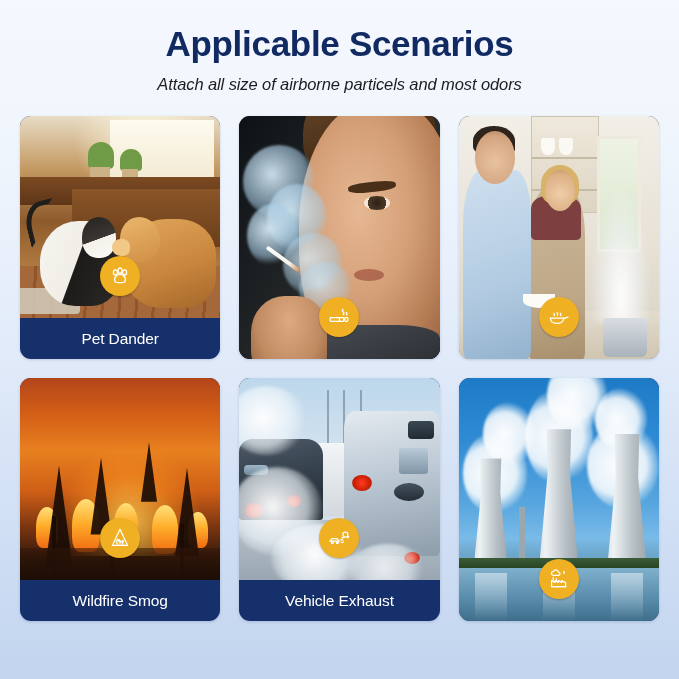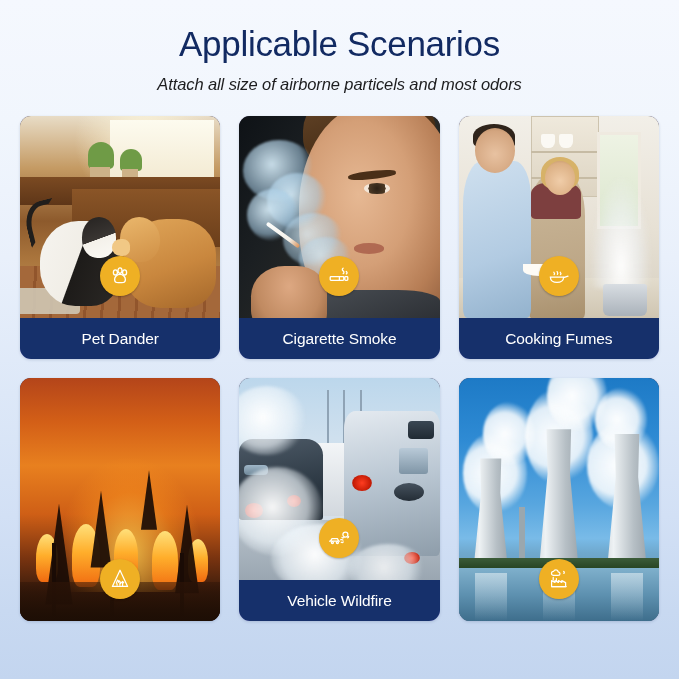--- a/index.html
+++ b/index.html
@@ -30,21 +30,21 @@
     padding: 0 20px;
   }
 
   
   .header {
     text-align: center;
     padding-top: 24px;
   }
   .title {
     font-size: 35px;
-    font-weight: normal;
+    font-weight: bold;
     color: #122a62;
     letter-spacing: -0.3px;
     line-height: 1.12;
   }
   .subtitle {
     font-size: 16.5px;
     color: #1d1d1f;
     margin-top: 12px;
     letter-spacing: -0.1px;
     font-style: italic;
@@ -523,21 +523,20 @@
         <div class="badge">
           <svg width="24" height="24" viewBox="0 0 24 24" fill="none" stroke="#ffffff" stroke-width="1.3" stroke-linecap="round">
             <rect x="3.2" y="12.6" width="13.6" height="3.8" rx="0.8"></rect>
             <line x1="12.4" y1="12.6" x2="12.4" y2="16.4"></line>
             <rect x="17.8" y="12.6" width="3.0" height="3.8" rx="0.8"></rect>
             <path d="M16.2 9.6c1.4-0.9 0.6-2.2-0.2-2.9-0.8-0.7-1.0-1.7 0.1-2.5"></path>
             <path d="M19.4 9.9c1.2-0.8 0.6-1.9-0.1-2.5"></path>
           </svg>
         </div>
       </div>
-      <div class="card-footer">Cigarette Smoke</div>
     </div>
 
     <div class="card">
       <div class="card-photo">
         <div class="scene s-kitchen">
           <div class="upper-cab"></div>
           <div class="shelf-line sl1"></div>
           <div class="shelf-line sl2"></div>
           <div class="cup c1"></div>
           <div class="cup c2"></div>
@@ -557,21 +556,20 @@
         <div class="badge">
           <svg width="24" height="24" viewBox="0 0 24 24" fill="none" stroke="#ffffff" stroke-width="1.3" stroke-linecap="round">
             <path d="M3.4 13.2h13.2c0 3.0-2.6 5.2-6.6 5.2s-6.6-2.2-6.6-5.2z"></path>
             <path d="M16.6 13.6l4.4-1.4"></path>
             <path d="M7.2 10.6c0.9-0.8 0.2-1.7-0.3-2.3"></path>
             <path d="M10.4 10.2c0.9-0.9 0.2-1.9-0.3-2.6"></path>
             <path d="M13.6 10.6c0.9-0.8 0.2-1.7-0.3-2.3"></path>
           </svg>
         </div>
       </div>
-      <div class="card-footer">Cooking Fumes</div>
     </div>
 
     <div class="card">
       <div class="card-photo">
         <div class="scene s-fire">
           <div class="glow"></div>
           <div class="flame f1"></div>
           <div class="flame f2"></div>
           <div class="flame f3"></div>
           <div class="flame f4"></div>
@@ -587,20 +585,21 @@
         </div>
         <div class="badge">
           <svg width="24" height="24" viewBox="0 0 24 24" fill="none" stroke="#ffffff" stroke-width="1.25" stroke-linecap="round" stroke-linejoin="round">
             <path d="M12 3.2 L19.6 19.4 H4.4 Z"></path>
             <path d="M8.4 16.2c0-1.3 1.1-2.1 1.1-3.2 0.9 0.6 1.2 1.5 1.0 2.3 0.5-0.3 0.7-0.9 0.6-1.5 1.0 0.8 1.5 1.6 1.5 2.6"></path>
             <path d="M9.1 18.2v-1.4M11.9 18.2v-2.0"></path>
             <path d="M14.6 18.4v-3.0M13.5 15.6l1.1-1.2 1.1 1.2"></path>
           </svg>
         </div>
       </div>
+      <div class="card-footer">Wildfire Smog</div>
     </div>
 
     <div class="card">
       <div class="card-photo">
         <div class="scene s-traffic">
           <div class="road"></div>
           <div class="pole pl1"></div>
           <div class="pole pl2"></div>
           <div class="pole pl3"></div>
           <div class="van"></div>
@@ -626,21 +625,21 @@
             <path d="M2.6 15.2h9.8M3.4 15.2l1.6-2.6h5.4l1.4 2.6"></path>
             <circle cx="5.4" cy="16.6" r="1.05"></circle>
             <circle cx="10.4" cy="16.6" r="1.05"></circle>
             <path d="M13.6 13.8c0.9-0.4 1.8-0.2 2.3 0.4M14.2 16.2c0.7 0.4 1.6 0.3 2.1-0.3"></path>
             <circle cx="18.4" cy="8.6" r="2.5"></circle>
             <path d="M15.0 11.4c0.6 0.5 1.4 0.6 2.0 0.2"></path>
             <path d="M20.6 11.8c0.6-0.2 1.0-0.8 1.0-1.4"></path>
           </svg>
         </div>
       </div>
-      <div class="card-footer">Vehicle Wildfire</div>
+      <div class="card-footer">Vehicle Exhaust</div>
     </div>
 
     <div class="card">
       <div class="card-photo">
         <div class="scene s-industry">
           <div class="plume pu1"></div>
           <div class="plume pu2"></div>
           <div class="plume pu3"></div>
           <div class="plume pu4"></div>
           <div class="plume pu5"></div>

